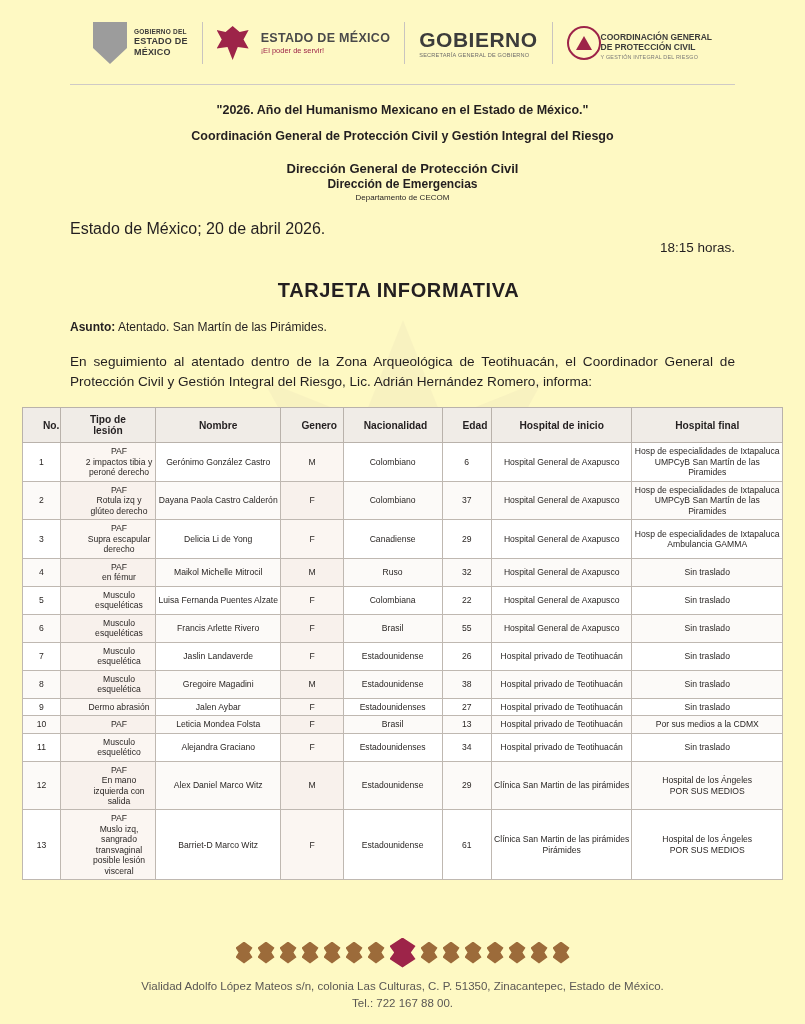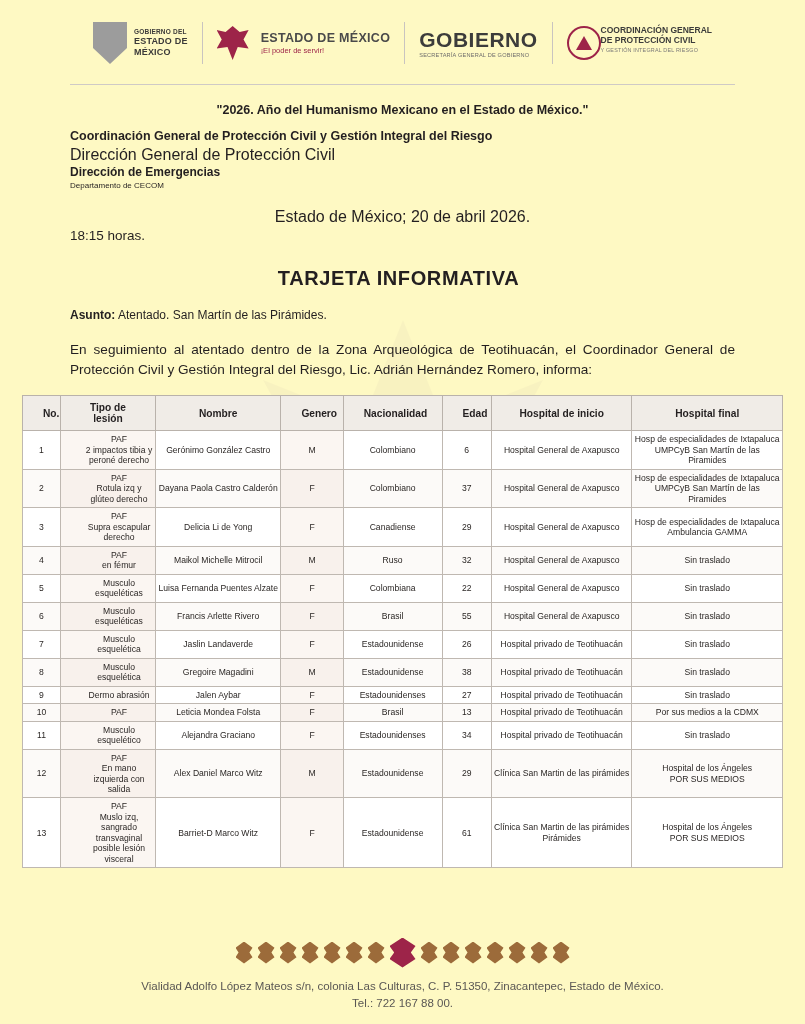--- a/index.html
+++ b/index.html
@@ -72,21 +72,21 @@
   .edomex-text .l2 {
     font-size: 7.5px; color: #9d2449; margin-top: 1px;
   }
   .gobierno {
     font-size: 21px; font-weight: bold; letter-spacing: .5px; color: #3c3c3b;
     line-height: 1;
   }
   .gobierno-sub {
     font-size: 5.6px; color: #6d6c6b; letter-spacing: .2px; margin-top: 2px;
   }
-  .cgpc { display: flex; align-items: flex-start; }
+  .cgpc { display: flex; align-items: flex-end; }
   .cgpc-badge {
     width: 34px; height: 34px; border-radius: 50%;
     border: 2px solid #9d2449;
     display: flex; align-items: center; justify-content: center;
   }
   .cgpc-tri {
     width: 0; height: 0;
     border-left: 8px solid transparent;
     border-right: 8px solid transparent;
     border-bottom: 14px solid #9d2449;
@@ -100,32 +100,33 @@
     margin: 10px 70px 0 70px;
   }
 
   
   .lema {
     text-align: center;
     font-size: 12.5px; font-weight: bold;
     margin: 18px 70px 12px 70px;
     color: #231f20;
   }
-  .org-block { text-align: left; margin: 0 70px; }
+  .org-block { text-align: center; margin: 0 70px; }
   .org1 { font-size: 12.5px; font-weight: bold; }
-  .org2 { font-size: 16px; font-weight: normal; margin-top: 3px; }
+  .org2 { font-size: 13px; font-weight: bold; margin-top: 18px; }
   .org3 { font-size: 12px; font-weight: bold; margin-top: 1px; }
   .org4 { font-size: 8px; margin-top: 2px; }
 
   .place-date {
-    text-align: center;
+    text-align: left;
     margin: 18px 70px 0 70px;
     font-size: 16px;
   }
   .hour {
+    text-align: right;
     margin: 2px 70px 0 70px;
     font-size: 13.5px;
   }
 
   .doc-title {
     text-align: center;
     font-size: 20px; font-weight: bold;
     letter-spacing: .6px;
     margin: 24px 8px 18px 0;
   }

